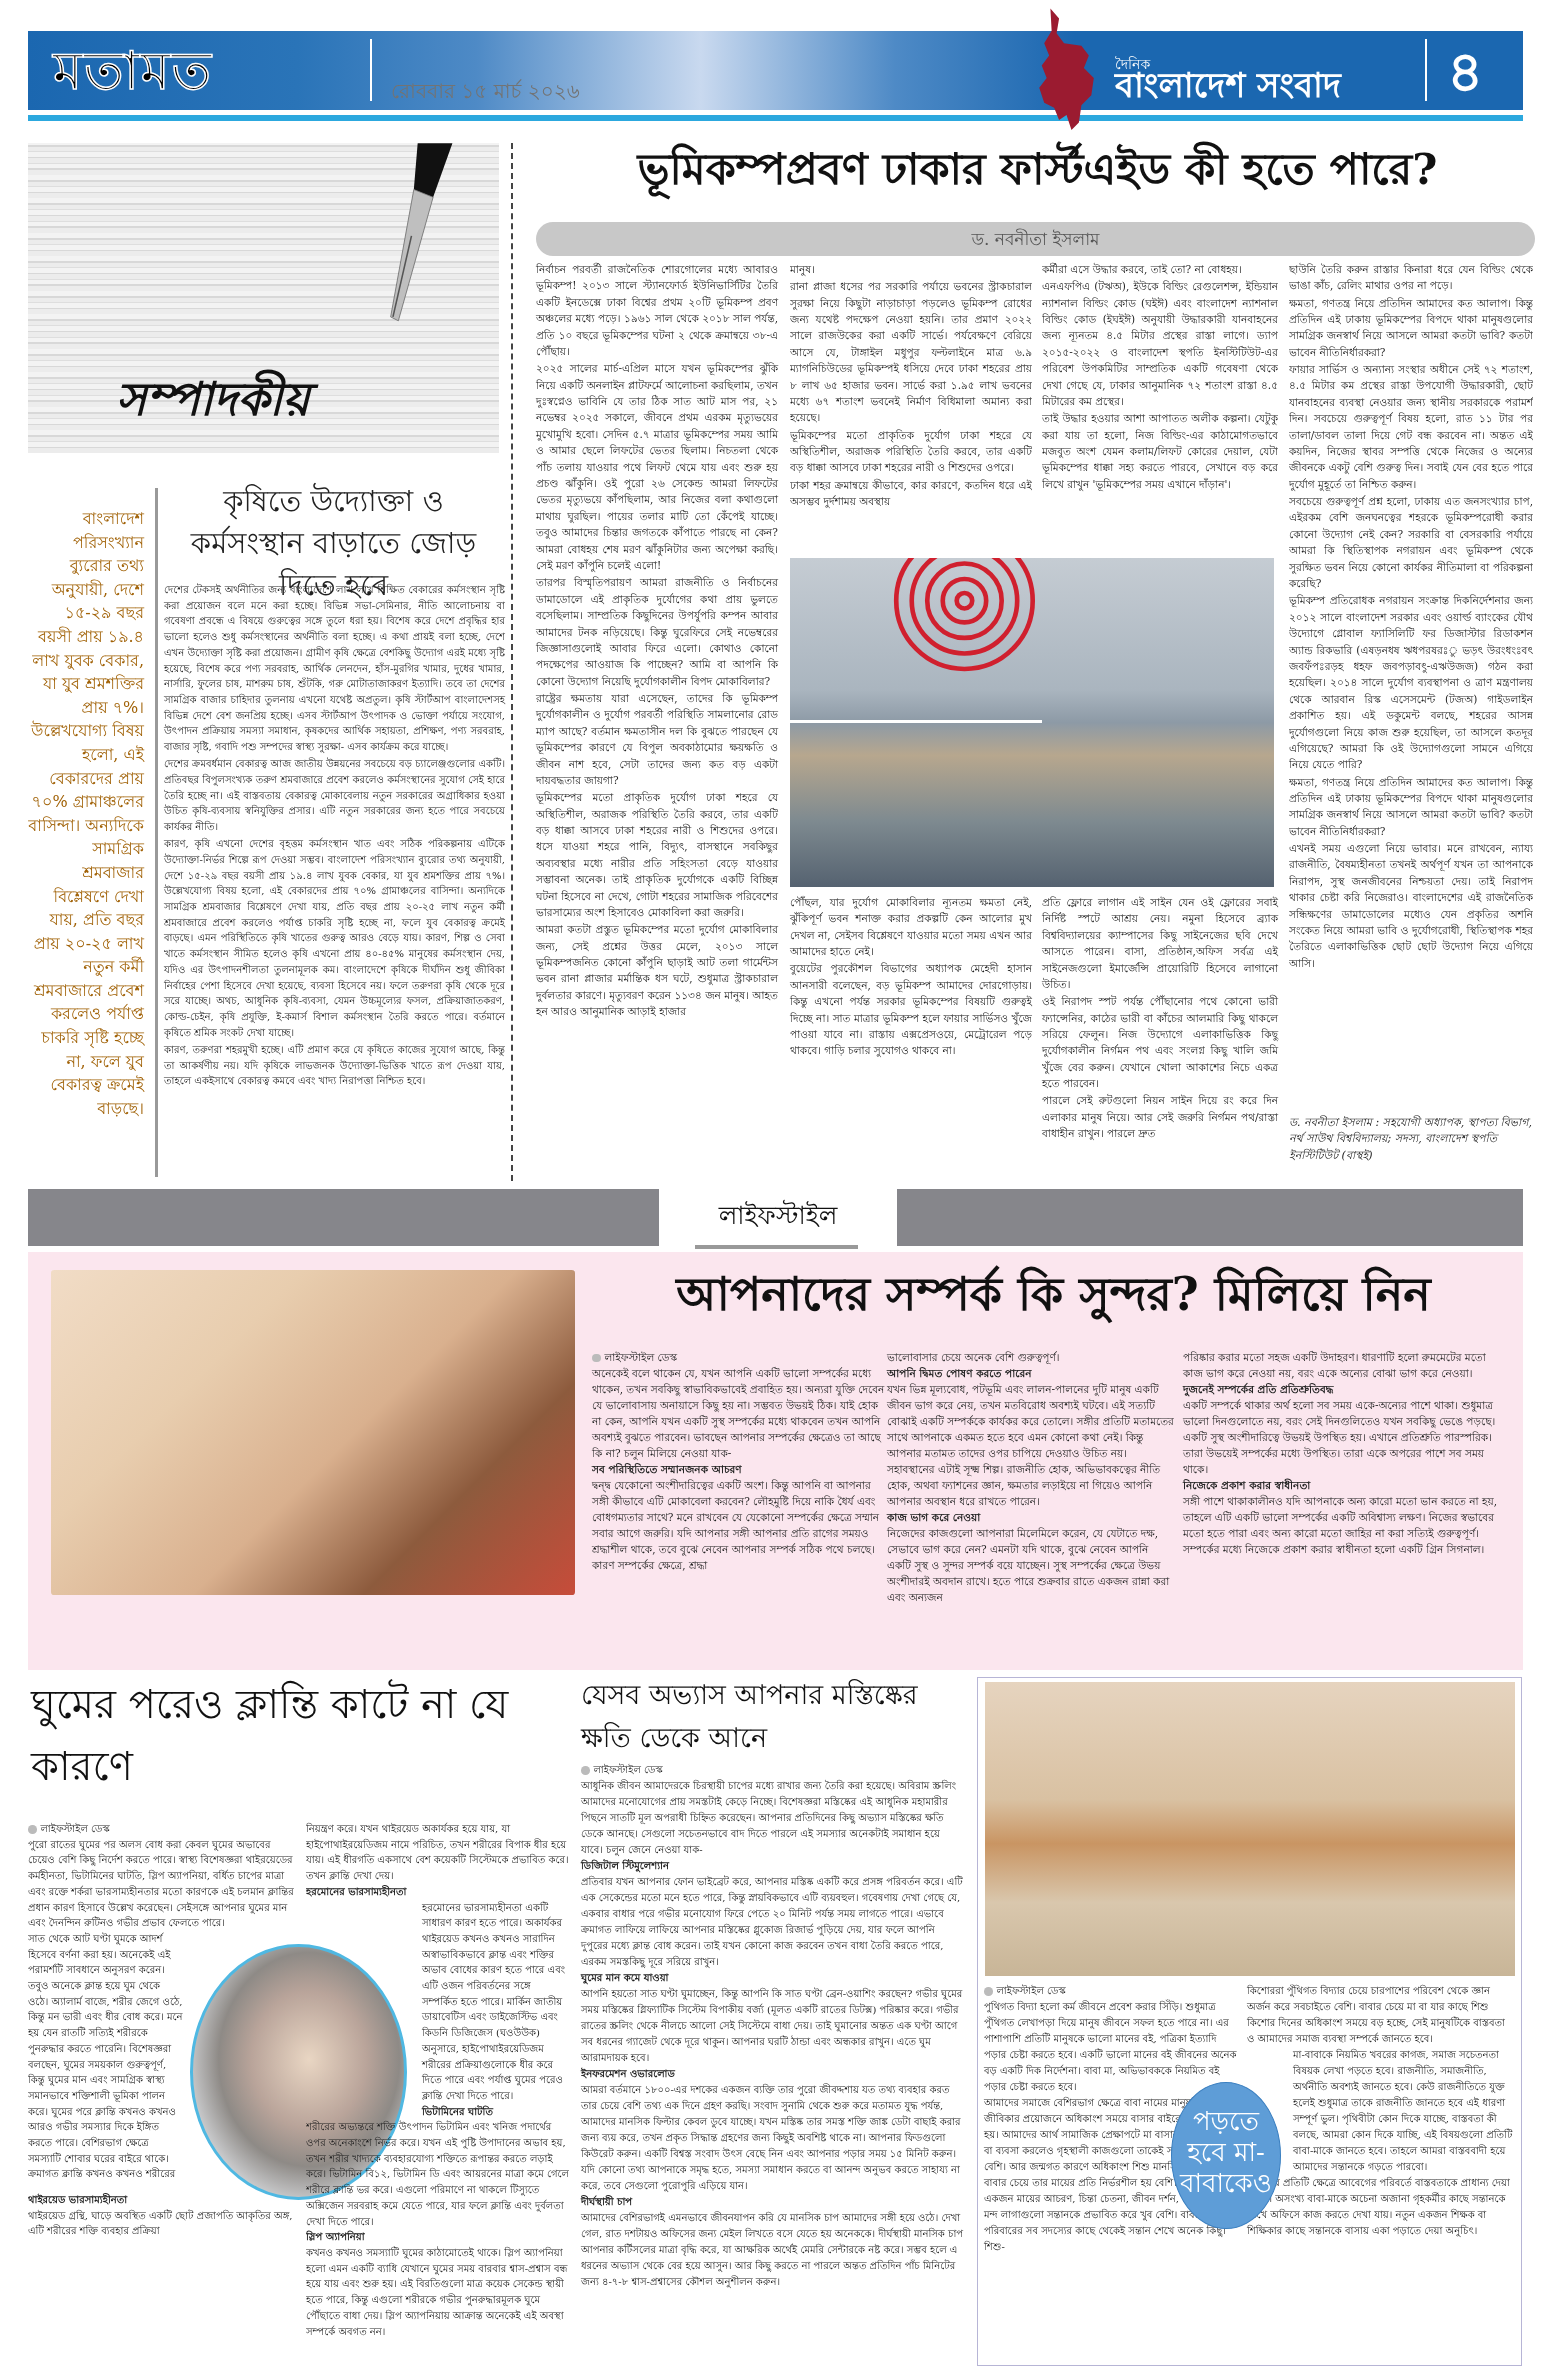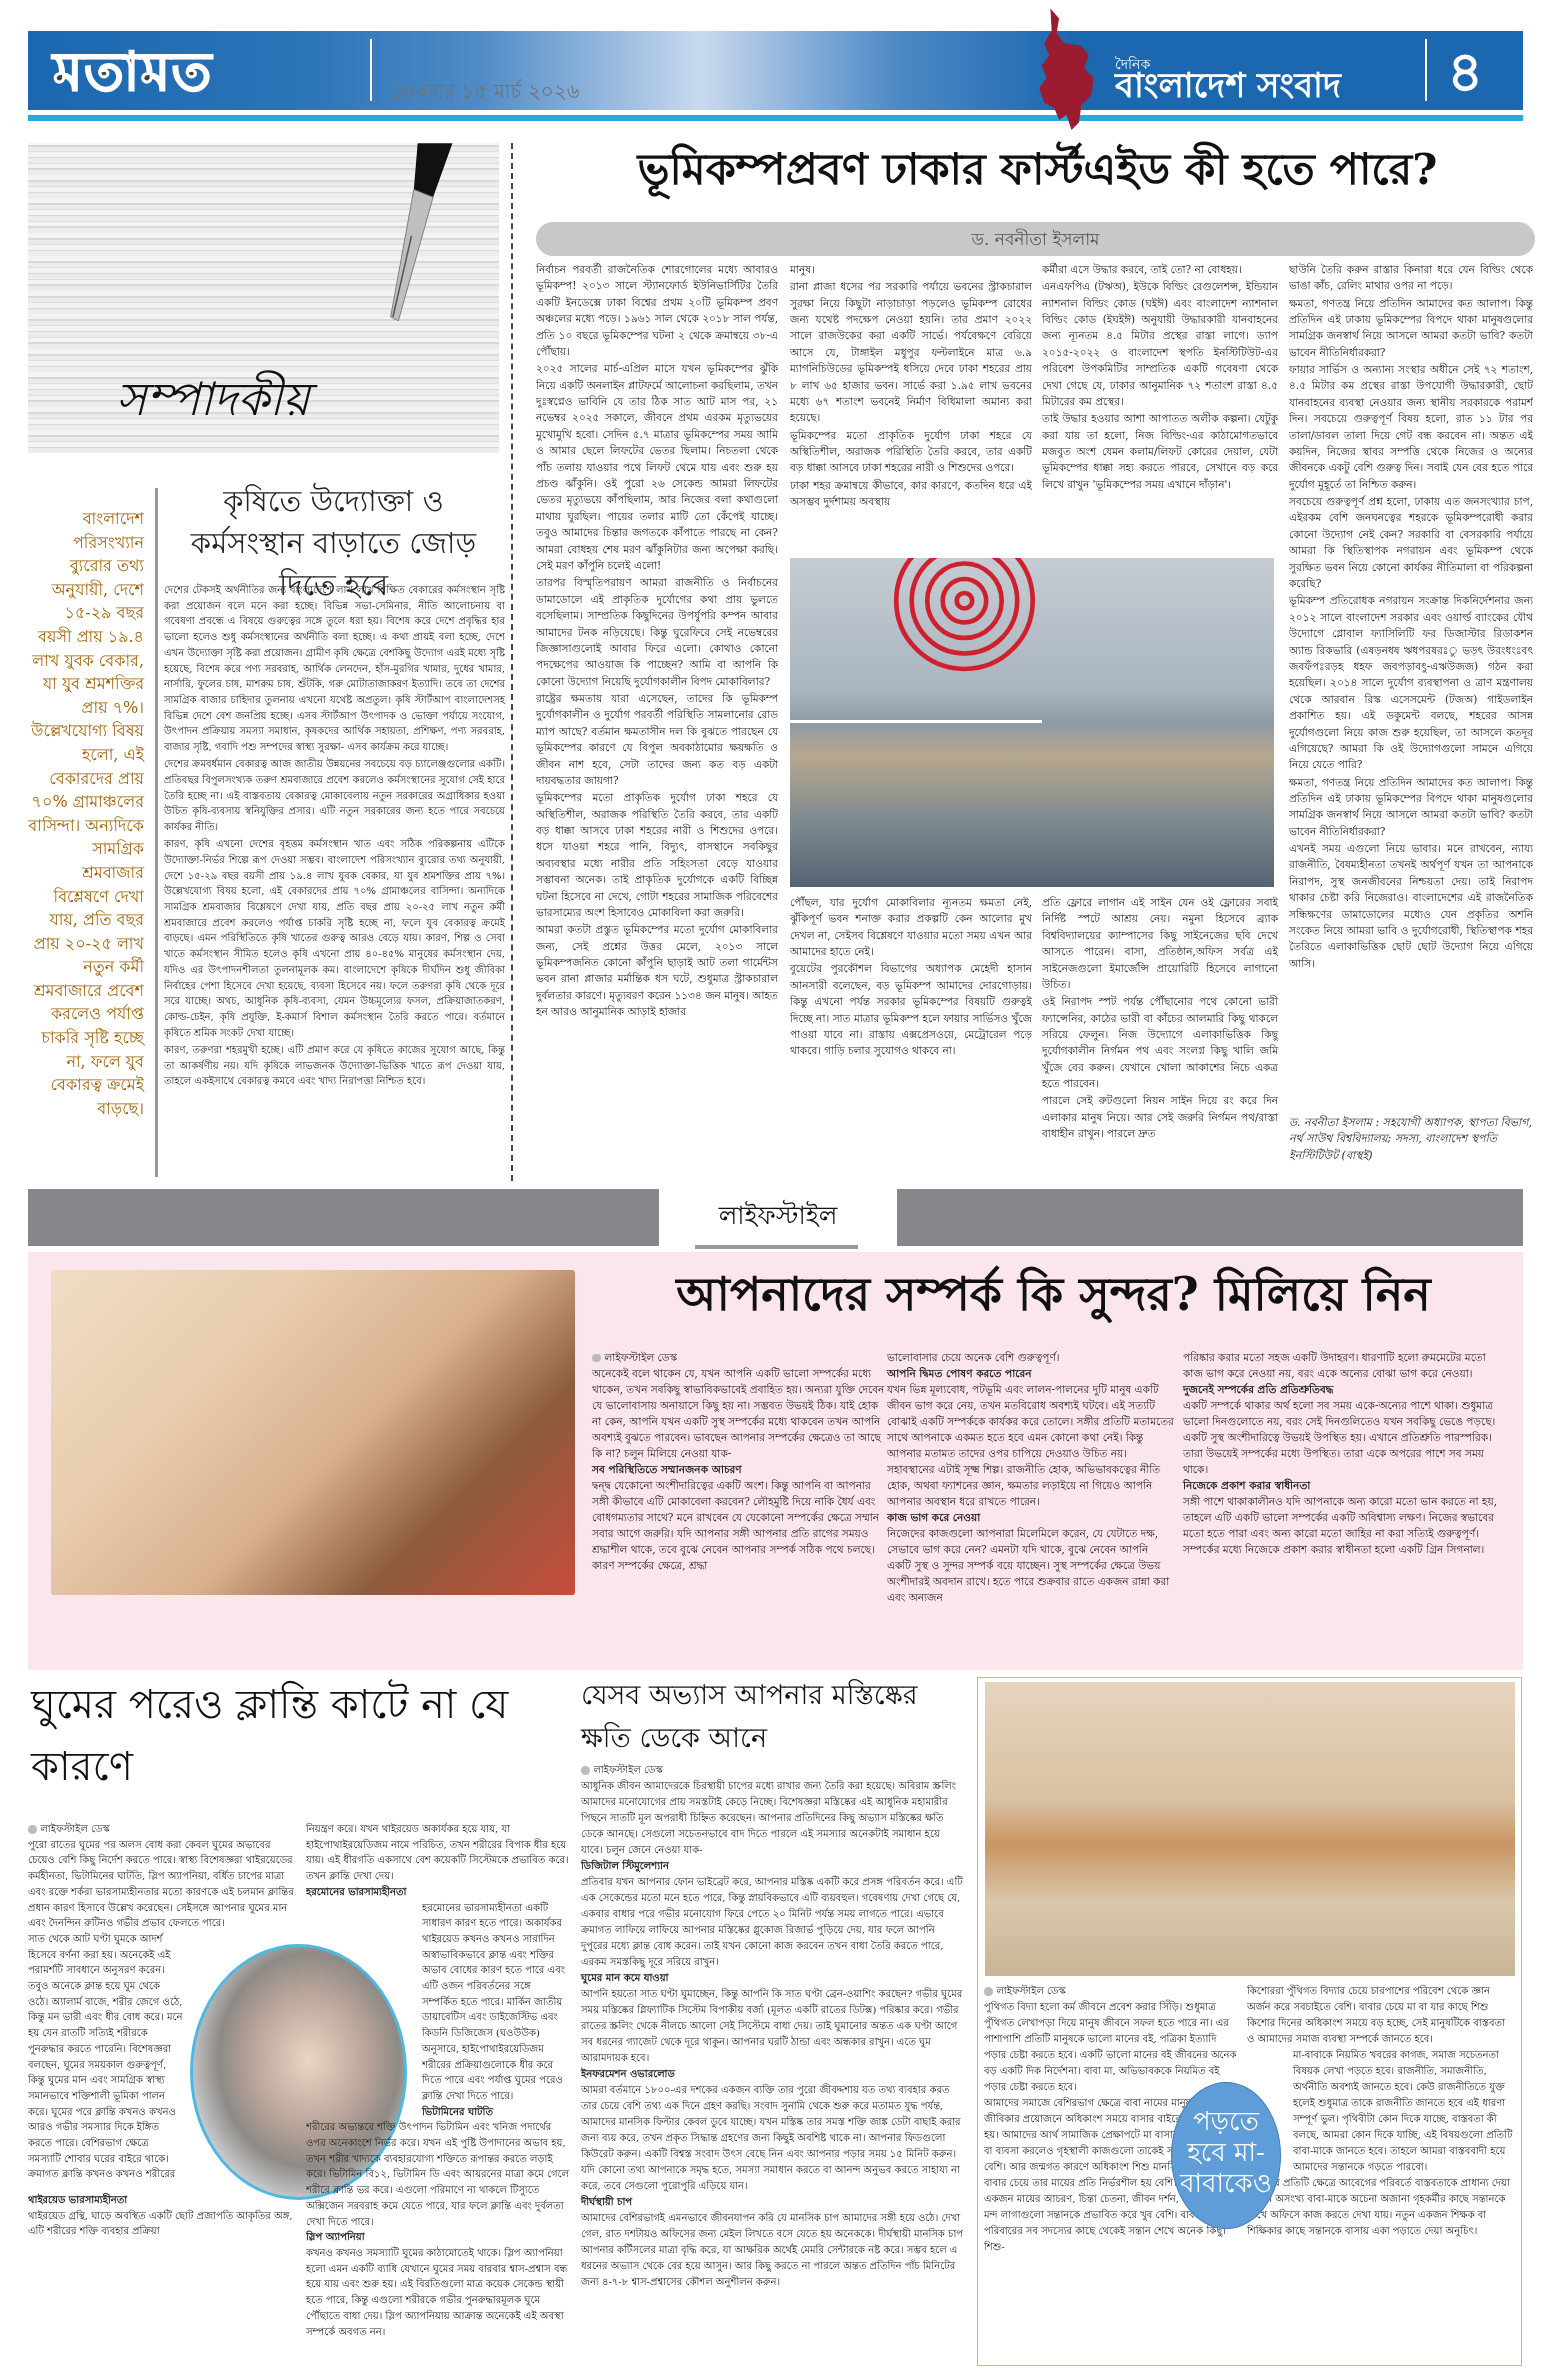--- a/index.html
+++ b/index.html
@@ -1,31 +1,31 @@
 <!DOCTYPE html>
 <html style="font-size:12.4px"><head>
 <meta charset="utf-8">
 <style>
 *{box-sizing:border-box;margin:0;padding:0}
 body{width:1549px;height:2377px;background:#fff;font-family:"DejaVu Serif",serif;color:#1a1a1a;position:relative;overflow:hidden}
 .abs{position:absolute}
 
 .mast{left:28px;top:31px;width:1495px;height:79px;background:linear-gradient(90deg,#1b67b0 0%,#2a74b8 18%,#4e8ac6 30%,#c9d9ef 45%,#4e8ac6 58%,#1b67b0 70%,#1b67b0 100%);}
 .mast-under{left:28px;top:115px;width:1495px;height:6.2px;background:#2ca8de}
-.section-title{left:53px;top:36px;font-size:53px;font-weight:bold;color:#404040;-webkit-text-stroke:1.5px #fff;letter-spacing:1.5px;line-height:70px}
+.section-title{left:53px;top:36px;font-size:53px;font-weight:normal;color:#000000;-webkit-text-stroke:1.5px #fff;letter-spacing:1.5px;line-height:70px}
 .mast-sep{width:2.3px;background:#fff;height:62px;top:39px}
 .mast-date{left:391px;top:76px;color:#737373;font-size:20px}
 .map-shape{left:1007px;top:6.2px;width:124px;height:124px}
 .paper-small{left:1115px;top:53px;color:#fff;font-size:14px}
 .paper-name{left:1115px;top:59px;color:#fff;font-size:34px;font-weight:bold}
 .page-no{left:1447px;top:36px;color:#fff;font-size:56px;font-weight:bold;line-height:70px}
 
 .ed-img{left:28px;top:143px;width:471px;height:310px;background:repeating-linear-gradient(0deg,#ececec 0 4.6px,#d8d8d8 4.6px 6.2px,#f3f3f3 6.2px 11px,#dedede 11px 11.6px);}
 .pen{left:325px;top:143px;width:139px;height:232px}
-.ed-word{left:116px;top:364px;font-size:46px;font-weight:normal;color:#111;font-style:italic}
+.ed-word{left:116px;top:364px;font-size:46px;font-weight:bold;color:#111;font-style:italic}
 .ed-divider{left:155px;top:488px;width:3.1px;height:689px;background:#999}
 .ed-head{left:163px;top:480px;width:341px;text-align:center;font-size:29px;line-height:42px;color:#222}
 .ed-pull{left:28px;top:507px;width:116px;text-align:right;font-size:16px;line-height:23.6px;color:#a16207}
 .ed-body{left:164px;top:582px;width:341px;font-size:10px;line-height:15.7px;text-align:justify;color:#222}
 .ed-body p{margin-bottom:1.5px}
 .dash-div{left:511px;top:143px;width:0;height:1038px;border-left:2.3px dashed #444}
 
 .art-head{left:534px;top:138px;width:1007px;text-align:center;font-size:43px;font-weight:bold;line-height:62px;color:#111}
 .byline-bar{left:536px;top:222px;width:999px;height:34px;border-radius:17px;background:#c8c8c8;text-align:center;line-height:34px;font-size:17px;color:#555}
 .col{font-size:10.5px;line-height:16.4px;text-align:justify;color:#222}

